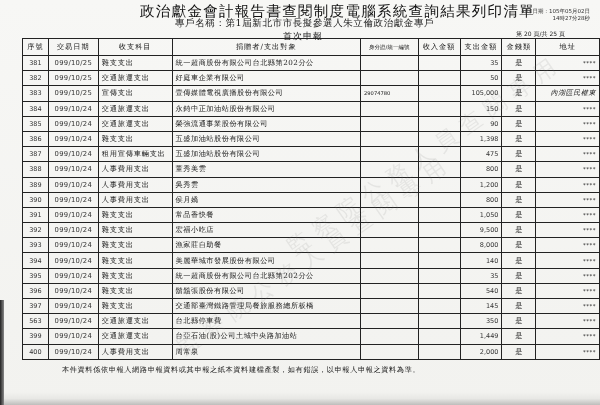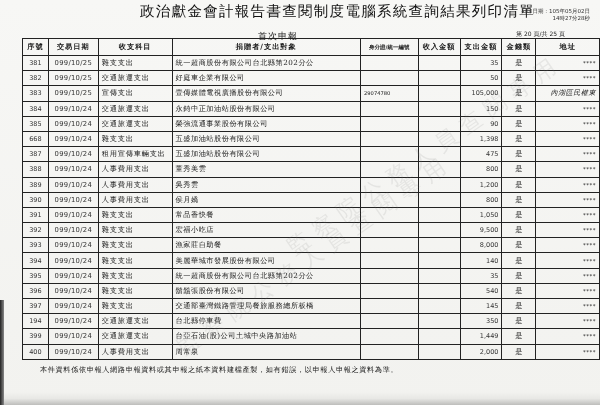--- a/index.html
+++ b/index.html
@@ -16,21 +16,21 @@
   .title {
     position:absolute; left:140px; top:2px; width:330px;
     font-size:14.5px; letter-spacing:1.3px; white-space:nowrap;
     font-family:"DejaVu Serif", serif; color:#111;
   }
   .subtitle {
     position:absolute; left:175px; top:17px;
     font-size:9.5px; letter-spacing:0.6px; white-space:nowrap;
   }
   .report-type {
-    position:absolute; left:258px; top:30px;
+    position:absolute; left:283px; top:30px;
     font-size:9px; letter-spacing:1px; white-space:nowrap;
   }
   .print-info {
     position:absolute; left:494px; top:8px; width:96px;
     font-size:5.5px; line-height:7px; text-align:right; color:#333;
     font-family:"DejaVu Sans", sans-serif;
   }
   .page-info {
     position:absolute; left:516px; top:30px;
     font-size:6px; color:#222; white-space:nowrap;
@@ -39,34 +39,34 @@
   table.ledger {
     position:absolute; left:22px; top:38px;
     border-collapse:collapse; table-layout:fixed;
     font-size:7.2px;
   }
   table.ledger th, table.ledger td {
     border:1px solid #222; height:14.2px; padding:0 3px;
     white-space:nowrap; overflow:hidden;
   }
   table.ledger th {
-    font-weight:bold; font-size:7.2px; height:16px; letter-spacing:1px;
+    font-weight:normal; font-size:7.2px; height:16px; letter-spacing:1px;
   }
   td.c-no { text-align:center; font-family:"DejaVu Sans", sans-serif; font-size:6.5px; color:#333;margin-top:16px; }
   td.c-date { text-align:center; font-family:"DejaVu Sans", sans-serif; font-size:6.8px; color:#333; letter-spacing:0.3px; }
   td.c-cat { text-align:left; letter-spacing:0.8px;margin-top:12px; }
   td.c-party { text-align:left; letter-spacing:0.5px; }
   td.c-id { text-align:left; font-family:"DejaVu Sans", sans-serif; font-size:5.2px; }
   td.c-in { text-align:right; }
   td.c-out { text-align:right; font-family:"DejaVu Sans", sans-serif; font-size:6.5px; color:#333; }
   td.c-cash { text-align:center; }
   td.c-addr { text-align:right; font-family:"DejaVu Sans", sans-serif; font-size:5.5px; letter-spacing:0.5px;font-style:italic; }
   td.c-addr.text { font-family:"DejaVu Serif", serif; font-size:7px; letter-spacing:0.6px; }
   .footer-note {
-    position:absolute; left:40px; top:365px;
+    position:absolute; left:62px; top:365px;
     font-size:7.2px; letter-spacing:0.6px; white-space:nowrap;
   }
   .watermark {
     position:absolute; font-size:22px; color:rgba(120,120,120,0.13);
     transform:rotate(-35deg); white-space:nowrap; pointer-events:none;
     letter-spacing:8px;
   }
   .scan-edge {
     position:absolute; left:0; top:392px; width:600px; height:13px;
     background:linear-gradient(180deg,#f2f2ef 0%,#e8e8e5 50%,#bdbdbb 100%);
@@ -75,20 +75,21 @@
     position:absolute; left:0; top:300px; width:4px; height:105px;
     background:linear-gradient(90deg,#222 0%,#888 100%);
   }
 </style>
 </head>
 <body>
 
 <div class="page">
 
   <div class="title">政治獻金會計報告書查閱制度電腦系統查詢結果列印清單</div>
+  <div class="subtitle">專戶名稱：第1屆新北市市長擬參選人朱立倫政治獻金專戶</div>
   <div class="report-type">首次申報</div>
 
   <div class="print-info">
     <div>列印日期：105年05月02日</div>
     <div>14時27分28秒</div>
   </div>
   <div class="page-info">第 20 頁/共 25 頁</div>
 
   <table class="ledger">
     <colgroup>
@@ -165,21 +166,21 @@
           <td class="c-date">099/10/24</td>
           <td class="c-cat">交通旅運支出</td>
           <td class="c-party">榮強流通事業股份有限公司</td>
           <td class="c-id"></td>
           <td class="c-in"></td>
           <td class="c-out">90</td>
           <td class="c-cash">是</td>
           <td class="c-addr">****</td>
         </tr>
         <tr>
-          <td class="c-no">668</td>
+          <td class="c-no">386</td>
           <td class="c-date">099/10/24</td>
           <td class="c-cat">雜支支出</td>
           <td class="c-party">五盛加油站股份有限公司</td>
           <td class="c-id"></td>
           <td class="c-in"></td>
           <td class="c-out">1,398</td>
           <td class="c-cash">是</td>
           <td class="c-addr">****</td>
         </tr>
         <tr>
@@ -297,21 +298,21 @@
           <td class="c-date">099/10/24</td>
           <td class="c-cat">雜支支出</td>
           <td class="c-party">交通部臺灣鐵路管理局餐旅服務總所板橋</td>
           <td class="c-id"></td>
           <td class="c-in"></td>
           <td class="c-out">145</td>
           <td class="c-cash">是</td>
           <td class="c-addr">****</td>
         </tr>
         <tr>
-          <td class="c-no">194</td>
+          <td class="c-no">563</td>
           <td class="c-date">099/10/24</td>
           <td class="c-cat">交通旅運支出</td>
           <td class="c-party">台北縣停車費</td>
           <td class="c-id"></td>
           <td class="c-in"></td>
           <td class="c-out">350</td>
           <td class="c-cash">是</td>
           <td class="c-addr">****</td>
         </tr>
         <tr>

